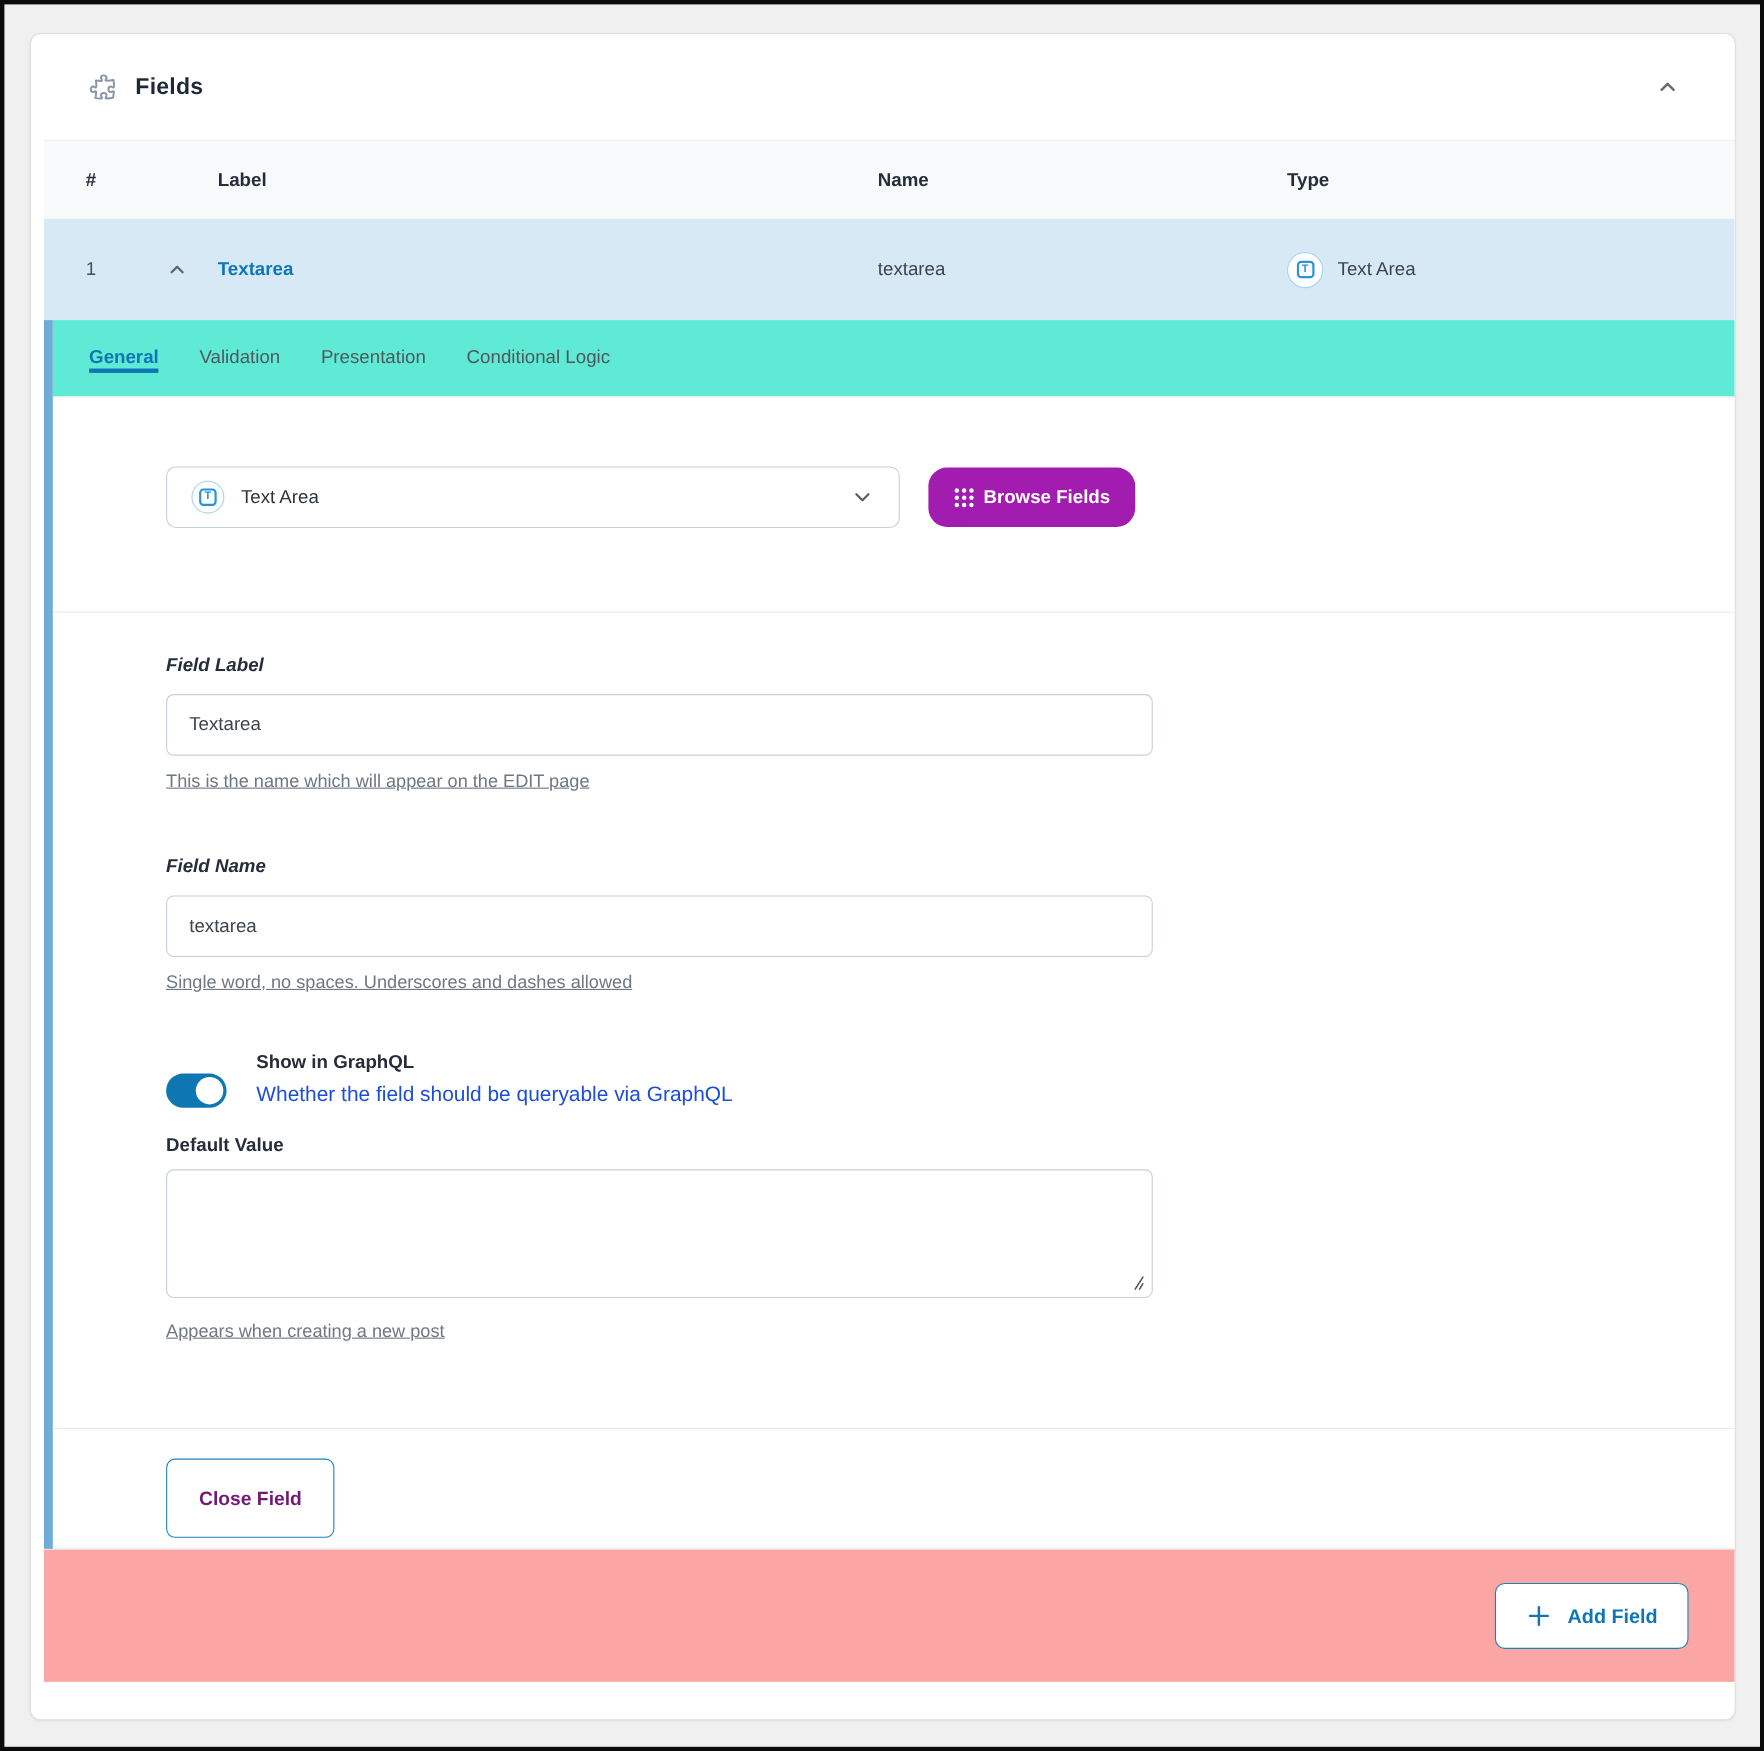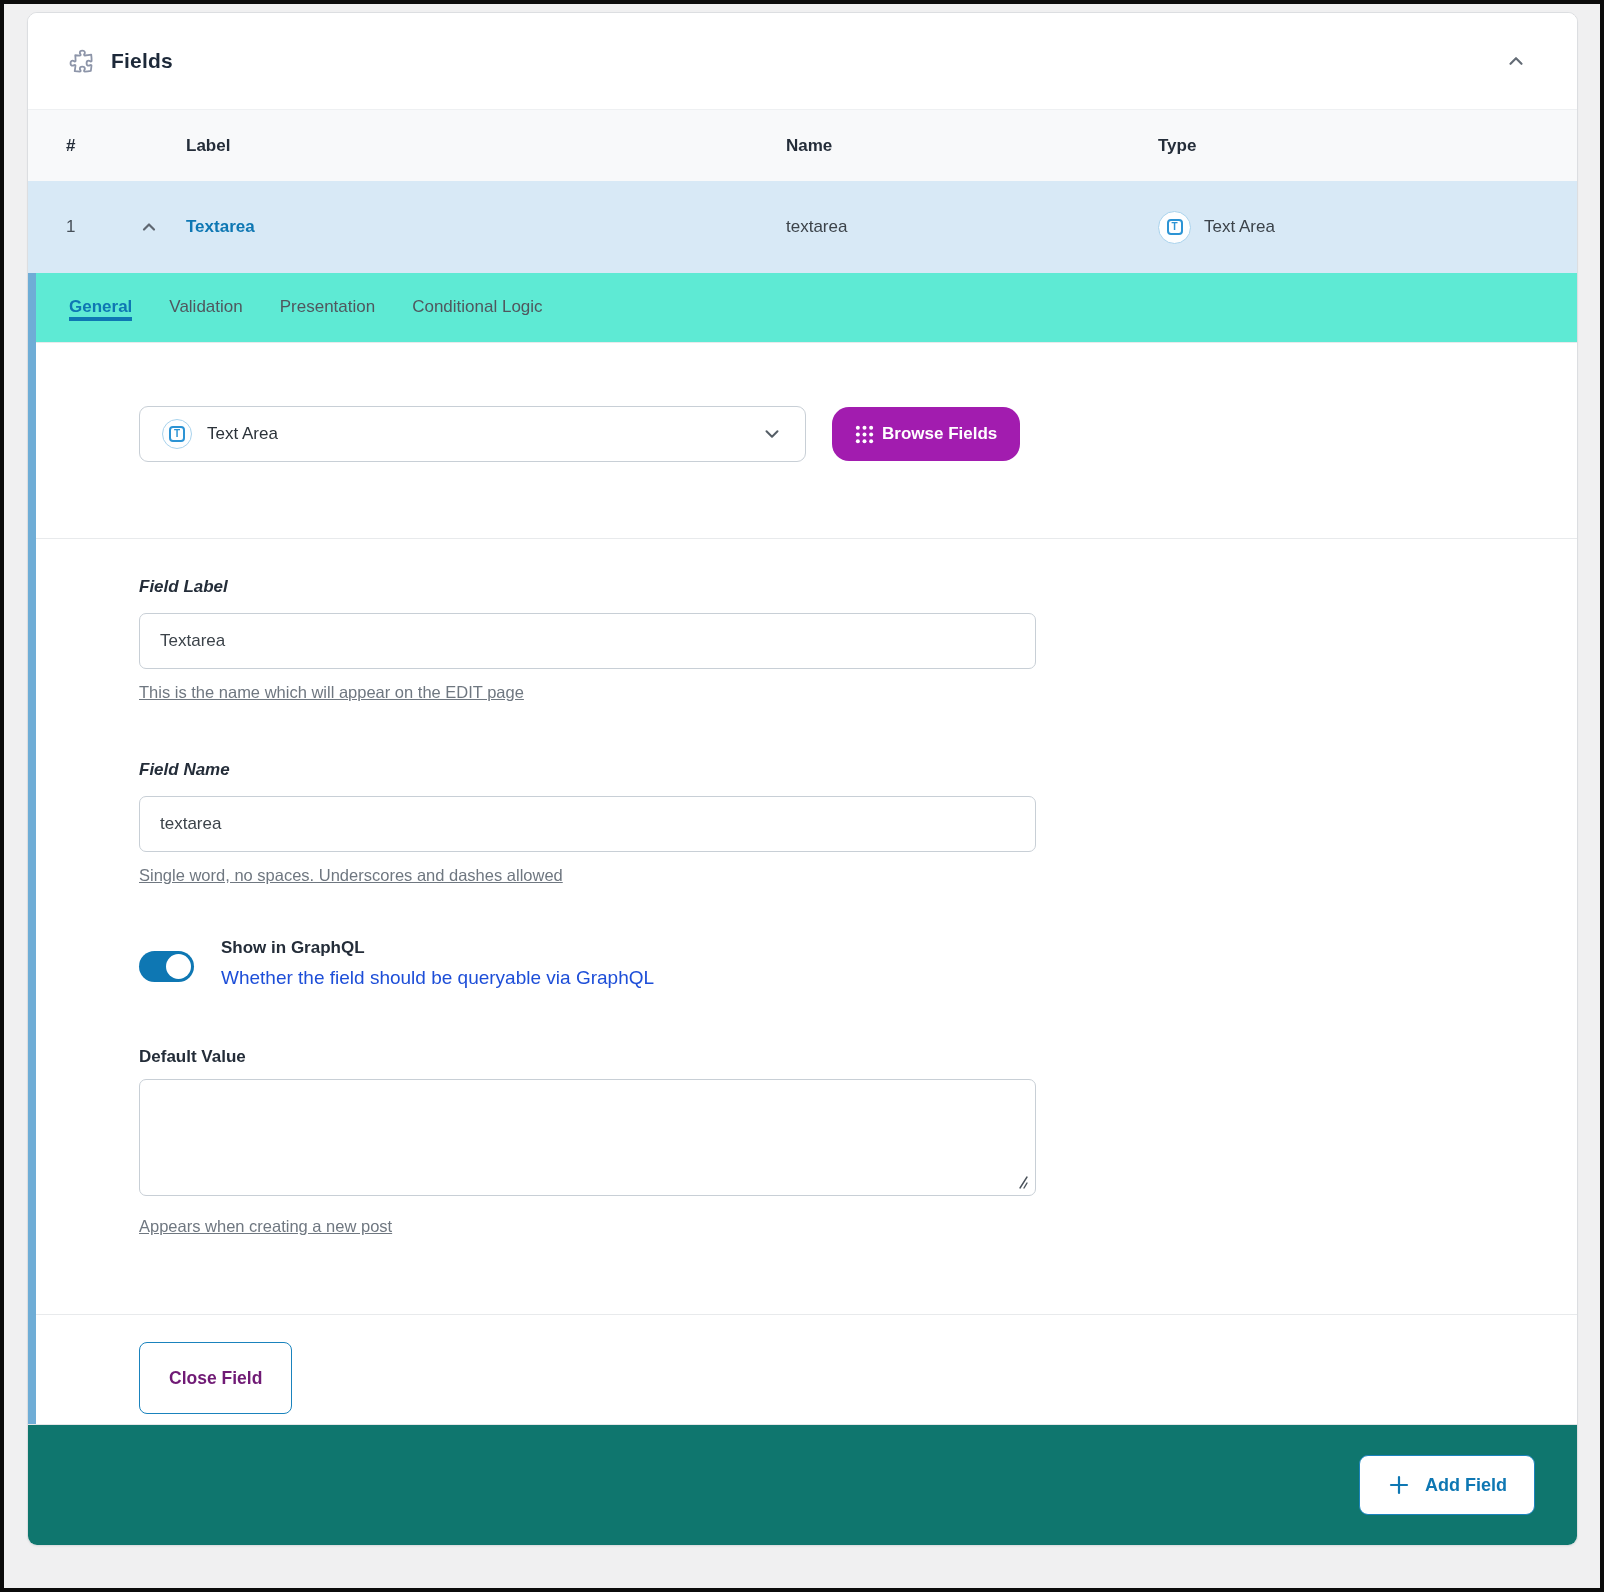--- a/index.html
+++ b/index.html
@@ -6,27 +6,28 @@
   html, body { width: 1604px; height: 1592px; }
   body {
     font-family: "Liberation Sans", "DejaVu Sans", sans-serif;
     background: #f0f0f1;
     border: 4px solid #0b0b0b;
     position: relative;
     overflow: hidden;
   }
   .card {
     position: absolute;
-    left: 23px; top: 8px;
+    left: 23px; top: 26px;
     width: 1551px; height: 1534px;
     background: #ffffff;
     border: 1px solid #dcdee1;
     border-radius: 10px;
     overflow: hidden;
     box-shadow: 0 1px 2px rgba(0,0,0,.04);
+    padding-left: 12px;
   }
 
   
   .panel-header {
     height: 96px;
     display: flex; align-items: center;
     padding: 0 46px 0 40px;
     background: #fff;
   }
   .panel-header .puzzle { width: 27px; height: 27px; color: #8d95a9; }
@@ -128,21 +129,21 @@
     padding: 0 20px; font-size: 17px; color: #3c434a;
     font-family: inherit; background: #fff; outline: none;
   }
   .helper { font-size: 16.5px; color: #6f7780; text-decoration: underline; }
 
   .g-label { margin-bottom: 16px; font-style: italic; }
   .g-input { margin-bottom: 14px; }
   .group-fieldlabel { margin-bottom: 58px; }
   .group-fieldname  { margin-bottom: 53px; }
 
-  .toggle-row { display: flex; align-items: center; gap: 27px; margin-bottom: 58px; }
+  .toggle-row { display: flex; align-items: flex-end; gap: 27px; margin-bottom: 24px; }
   .toggle {
     width: 55px; height: 31px; border-radius: 16px; background: #0e77b3;
     position: relative; cursor: pointer; flex: 0 0 auto; margin-top: 6px;
   }
   .toggle .knob {
     position: absolute; top: 3px; right: 3px;
     width: 25px; height: 25px; border-radius: 50%; background: #fff;
   }
   .toggle-texts .t-label { font-size: 17px; font-weight: 700; color: #242d39; margin-bottom: 9px; }
   .toggle-texts .t-help { font-size: 19px; color: #1d4ed8; }
@@ -167,21 +168,21 @@
     background: #fff; border: 1px solid #1a83bd; border-radius: 8px;
     color: #701a75; font-size: 17.5px; font-weight: 600; font-family: inherit;
     cursor: pointer;
   }
 
   
   .panel-footer {
     height: 121px;
     border-top: 1px solid #e4e6e8;
     display: flex; align-items: center; justify-content: flex-end;
-    padding-right: 42px; background: #0f766e;
+    padding-right: 42px; background: #fca5a5;
   }
   .add-btn {
     height: 60px; padding: 0 27px;
     background: #fff; border: 1px solid #1a83bd; border-radius: 9px;
     color: #0e77b3; font-size: 18px; font-weight: 600; font-family: inherit;
     display: flex; align-items: center; gap: 14px; cursor: pointer;
   }
 </style>
 </head>
 <body>

